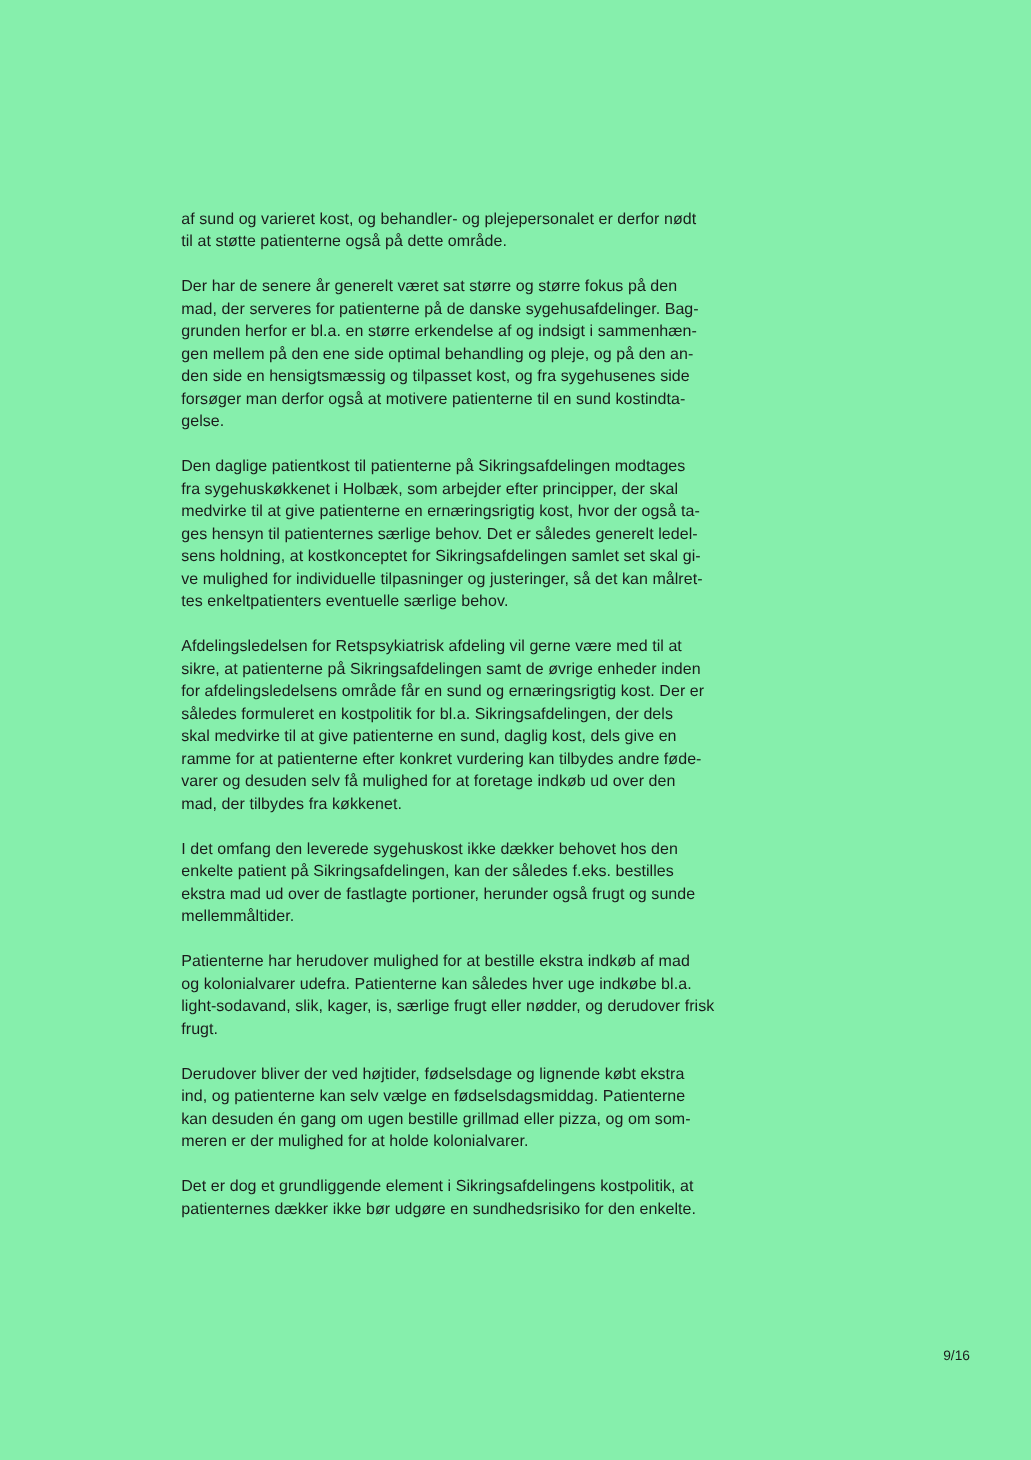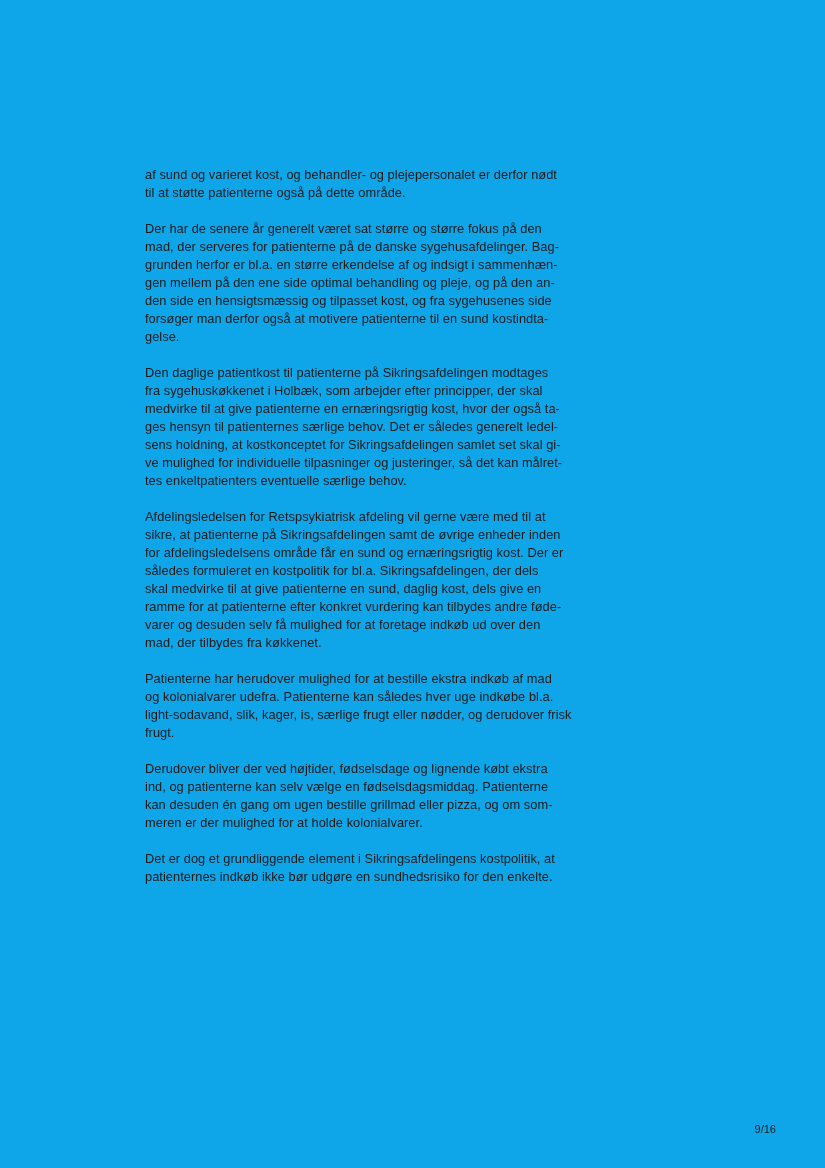--- a/index.html
+++ b/index.html
@@ -11,38 +11,38 @@
     height: 1168px;
     background: #ffffff;
     position: relative;
     overflow: hidden;
     font-family: "Liberation Sans", sans-serif;
     color: #1b1b1b;
   }
   .page {
     position: absolute;
     inset: 0;
-    background: #0ea5e9;
+    background: #86efac;
   }
   .content {
     position: absolute;
     left: 145px;
     top: 166px;
     width: 520px;
   }
   .para {
     font-size: 12.8px;
     line-height: 18px;
     white-space: pre;
     margin: 0 0 18px 0;
     letter-spacing: 0.05px;
   }
   .page-number {
     position: absolute;
-    top: 1122px;
+    top: 1078px;
     right: 49px;
     font-size: 11px;
     line-height: 14px;
     color: #1b1b1b;
   }
 </style>
 </head>
 <body>
 
 <div class="page">
@@ -64,25 +64,29 @@
 ve mulighed for individuelle tilpasninger og justeringer, så det kan målret-
 tes enkeltpatienters eventuelle særlige behov.</p>
     <p class="para">Afdelingsledelsen for Retspsykiatrisk afdeling vil gerne være med til at
 sikre, at patienterne på Sikringsafdelingen samt de øvrige enheder inden
 for afdelingsledelsens område får en sund og ernæringsrigtig kost. Der er
 således formuleret en kostpolitik for bl.a. Sikringsafdelingen, der dels
 skal medvirke til at give patienterne en sund, daglig kost, dels give en
 ramme for at patienterne efter konkret vurdering kan tilbydes andre føde-
 varer og desuden selv få mulighed for at foretage indkøb ud over den
 mad, der tilbydes fra køkkenet.</p>
+    <p class="para">I det omfang den leverede sygehuskost ikke dækker behovet hos den
+enkelte patient på Sikringsafdelingen, kan der således f.eks. bestilles
+ekstra mad ud over de fastlagte portioner, herunder også frugt og sunde
+mellemmåltider.</p>
     <p class="para">Patienterne har herudover mulighed for at bestille ekstra indkøb af mad
 og kolonialvarer udefra. Patienterne kan således hver uge indkøbe bl.a.
 light-sodavand, slik, kager, is, særlige frugt eller nødder, og derudover frisk
 frugt.</p>
     <p class="para">Derudover bliver der ved højtider, fødselsdage og lignende købt ekstra
 ind, og patienterne kan selv vælge en fødselsdagsmiddag. Patienterne
 kan desuden én gang om ugen bestille grillmad eller pizza, og om som-
 meren er der mulighed for at holde kolonialvarer.</p>
     <p class="para">Det er dog et grundliggende element i Sikringsafdelingens kostpolitik, at
-patienternes indkøb ikke bør udgøre en sundhedsrisiko for den enkelte.</p>
+patienternes dækker ikke bør udgøre en sundhedsrisiko for den enkelte.</p>
   </div>
   <div class="page-number">9/16</div>
 </div>
 
 </body></html>

